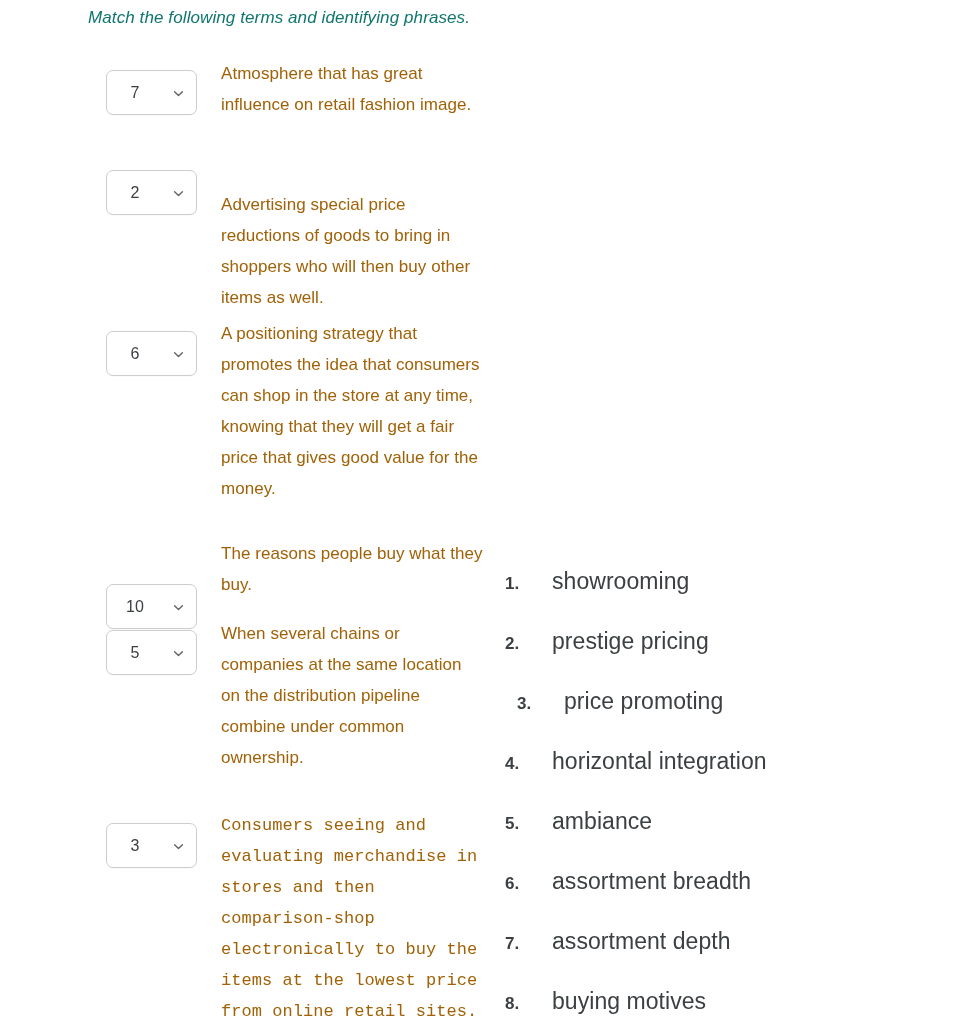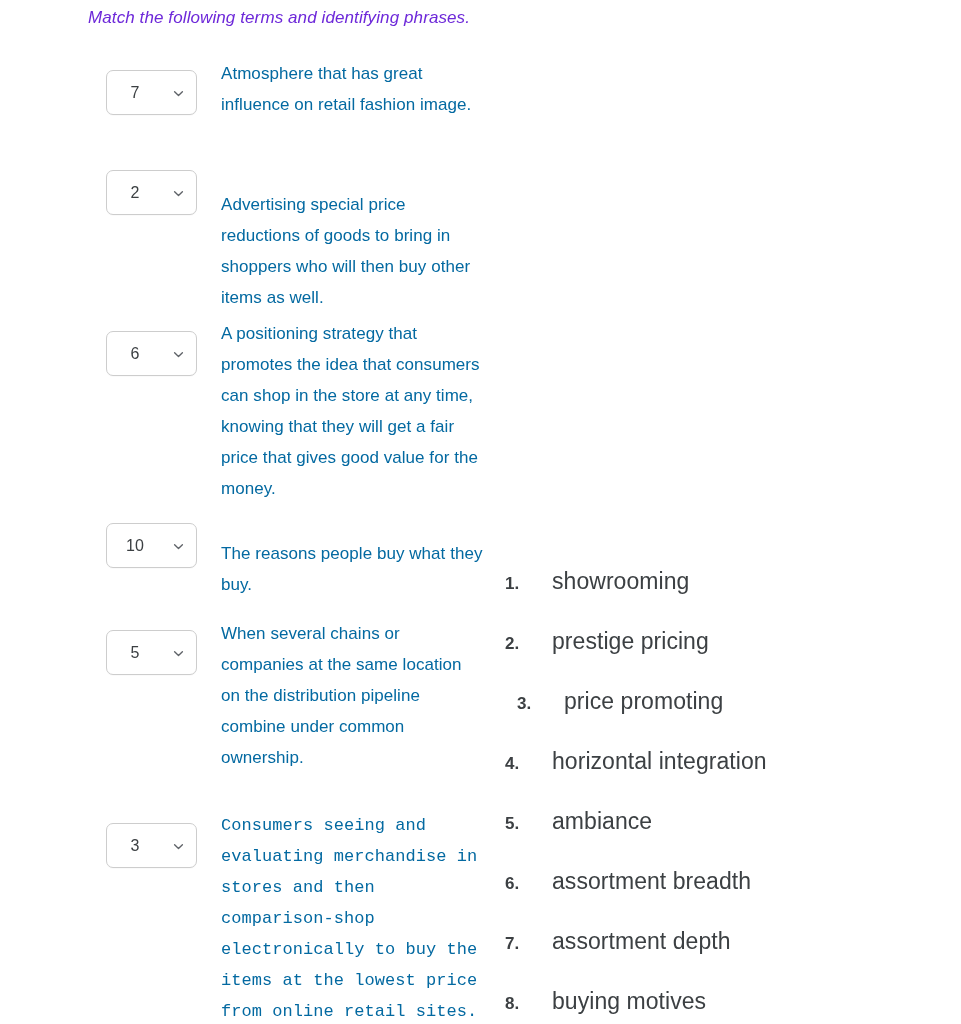--- a/index.html
+++ b/index.html
@@ -23,21 +23,21 @@
   }
 
   
   .question-title {
     position: absolute;
     left: 88px;
     top: 6px;
     font-size: 17px;
     font-style: italic;
     line-height: 24px;
-    color: #6d28d9;
+    color: #0f766e;
     white-space: nowrap;
     letter-spacing: 0.1px;
   }
 
   
   .match-rows {
     position: absolute;
     left: 0;
     top: 0;
     width: 500px;
@@ -86,21 +86,21 @@
     width: 13px;
     height: 13px;
   }
 
   .prompt-text {
     position: absolute;
     left: 221px;
     width: 262px;
     font-size: 17px;
     line-height: 31px;
-    color: #0369a1;
+    color: #a16207;
     letter-spacing: 0.05px;
   }
 
   
   .terms-list {
     position: absolute;
     left: 0;
     top: 0;
     width: 461px;
   }
@@ -163,21 +163,21 @@
           <span class="value">6</span>
           <span class="chevron">
             <svg viewBox="0 0 16 16" xmlns="http://www.w3.org/2000/svg">
               <path d="M3.2 5.9 L8 10.4 L12.8 5.9" fill="none" stroke="#5f6368" stroke-width="1.7" stroke-linecap="round" stroke-linejoin="round"></path>
             </svg>
           </span>
         </div>
         <div class="prompt-text" style="top: 318px;">A positioning strategy that promotes the idea that consumers can shop in the store at any time, knowing that they will get a fair price that gives good value for the money.</div>
       </div>
       <div class="match-row" style="top: 0px;">
-        <div class="answer-select" style="top: 523px;">
+        <div class="answer-select" style="top: 584px;">
           <span class="value">10</span>
           <span class="chevron">
             <svg viewBox="0 0 16 16" xmlns="http://www.w3.org/2000/svg">
               <path d="M3.2 5.9 L8 10.4 L12.8 5.9" fill="none" stroke="#5f6368" stroke-width="1.7" stroke-linecap="round" stroke-linejoin="round"></path>
             </svg>
           </span>
         </div>
         <div class="prompt-text" style="top: 538px;">The reasons people buy what they buy.</div>
       </div>
       <div class="match-row" style="top: 0px;">

